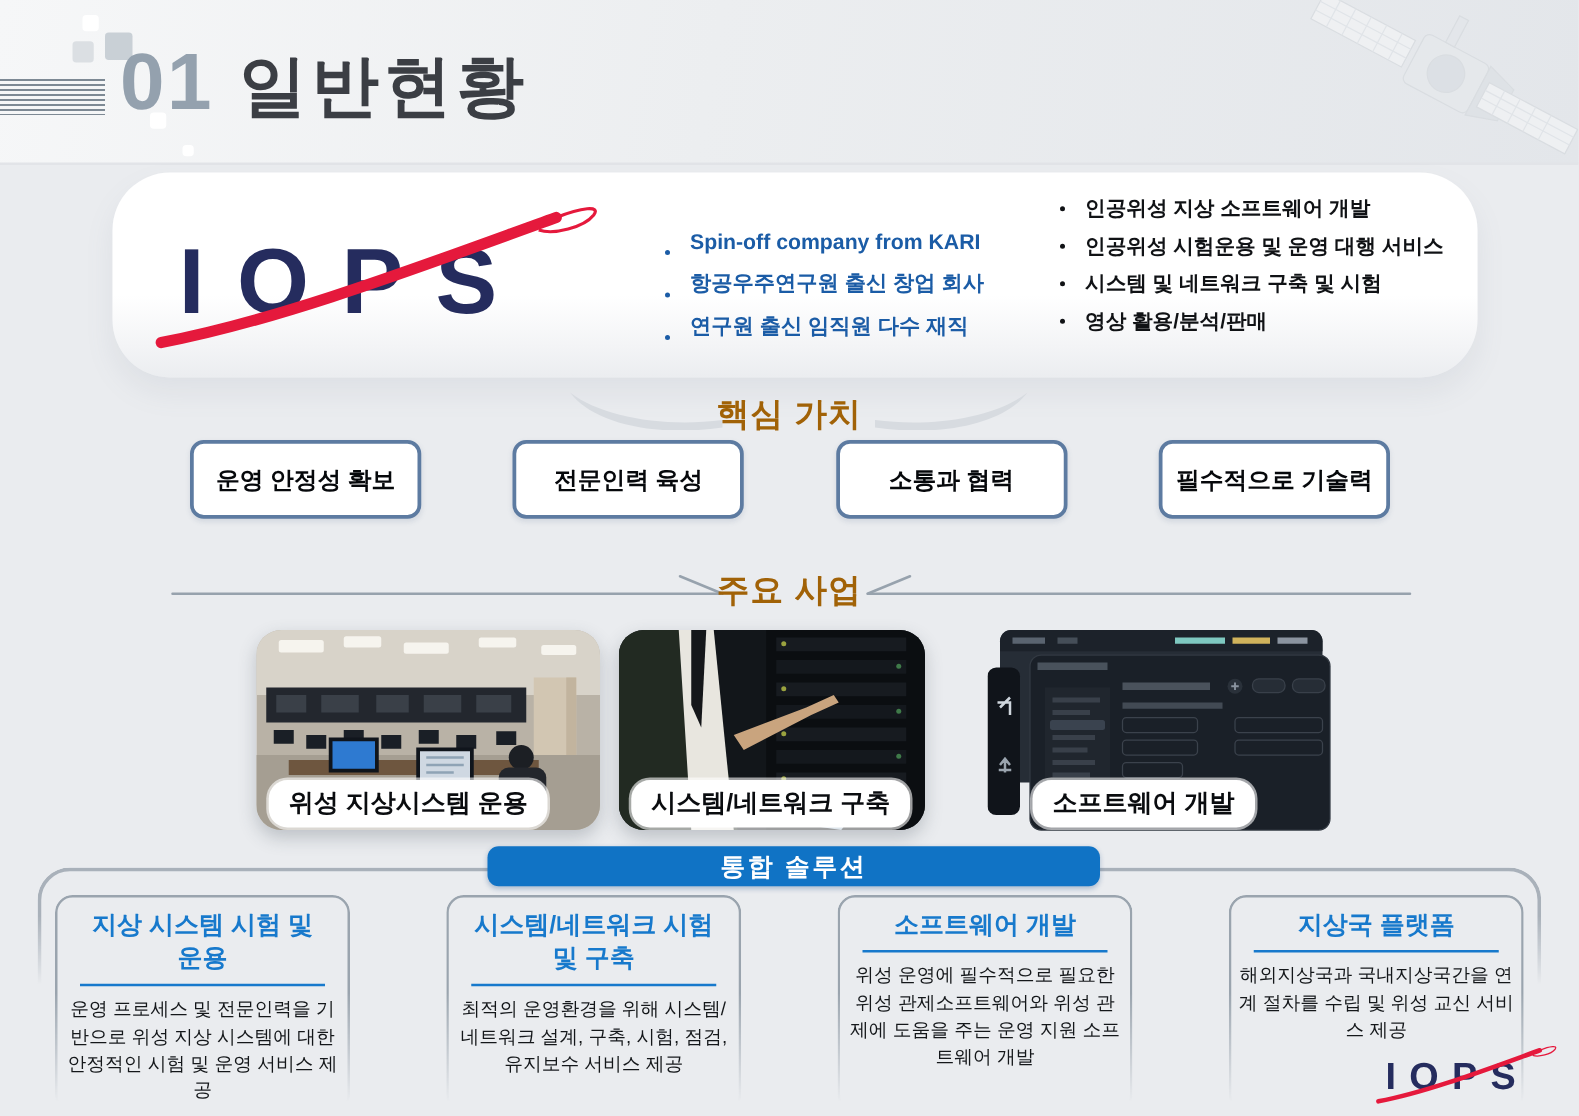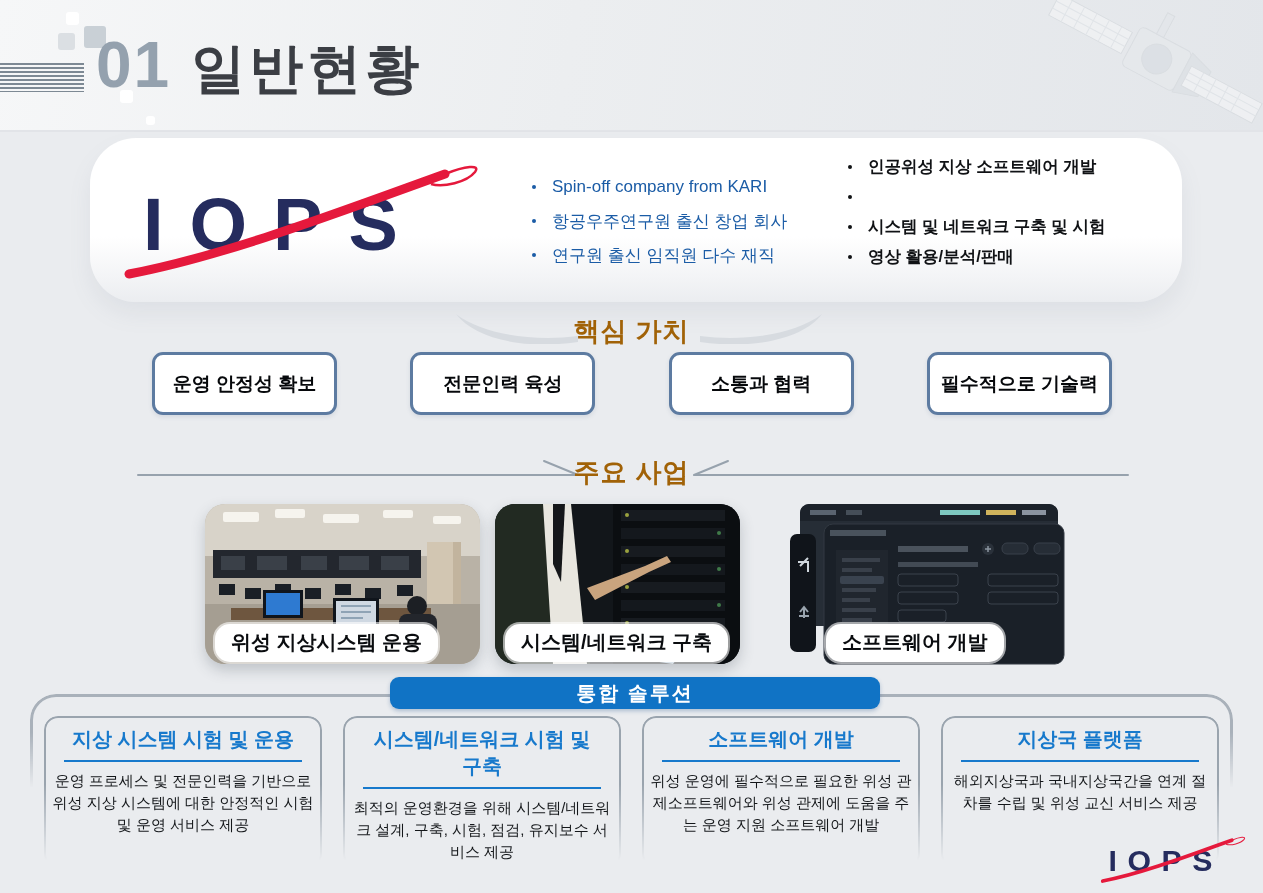--- a/index.html
+++ b/index.html
@@ -23,21 +23,21 @@
   .header-title { font-size:54px; font-weight:bold; color:#3b3e44; letter-spacing:4px; }
   .satellite { position:absolute; right:0; top:0; opacity:.75; }
 
   
   .company-box { position:absolute; left:90px; top:138px; width:1092px; height:164px;
     border-radius:46px;
     background:linear-gradient(180deg,#ffffff 0%,#ffffff 60%,#f3f4f6 85%,#ebedf0 100%);
     box-shadow:0 12px 22px rgba(120,130,145,.10); }
   .logo-main { position:absolute; left:115px; top:152px; }
   .bullets-blue { position:absolute; left:532px; top:170px; }
-  .bullets-blue .li { display:flex; align-items:center; height:34px; color:#1b5ca6; font-weight:normal; font-size:17px; }
+  .bullets-blue .li { display:flex; align-items:flex-end; height:34px; color:#1b5ca6; font-weight:bold; font-size:17px; }
   .bullets-black { position:absolute; left:848px; top:152px; }
   .bullets-black .li { display:flex; align-items:center; height:30px; color:#101215; font-weight:bold; font-size:16.5px; }
   .dot { width:4px; height:4px; border-radius:50%; background:currentColor; margin-right:16px; flex:none; }
 
   
   .section-title { position:absolute; width:100%; text-align:center; font-size:26px; font-weight:bold; color:#a16207; letter-spacing:1px; }
   .cv-title { top:314px; }
   .cv-wing { position:absolute; top:312px; }
   .cv-wing.left { left:452px; }
   .cv-wing.right { left:698px; transform:scaleX(-1); }
@@ -63,21 +63,21 @@
 
   
   .outline-frame { position:absolute; left:30px; top:694px; width:1203px; height:130px;
     border:3px solid #a9b1ba; border-radius:26px;
     -webkit-mask-image:linear-gradient(180deg,#000 30%,transparent 72%);
             mask-image:linear-gradient(180deg,#000 30%,transparent 72%); }
   .banner { position:absolute; left:390px; top:677px; width:490px; height:32px; background:#1073c5;
     border-radius:9px; display:flex; align-items:center; justify-content:center;
     color:#fff; font-size:20px; font-weight:bold; letter-spacing:2px; box-shadow:0 2px 4px rgba(30,80,140,.3); }
   .card-row { position:absolute; left:44px; top:716px; width:1175px; display:flex; justify-content:space-between; }
-  .card { position:relative; width:278px; padding:10px 8px 6px; }
+  .card { position:relative; width:236px; padding:10px 8px 6px; }
   .card::before { content:""; position:absolute; inset:0; border:2px solid #9aa4ae; border-radius:14px;
     -webkit-mask-image:linear-gradient(180deg,#000 45%,transparent 95%);
             mask-image:linear-gradient(180deg,#000 45%,transparent 95%); }
   .card-title { text-align:center; font-size:20px; font-weight:bold; color:#1779cc;
     padding-bottom:7px; margin:0 12px 8px; border-bottom:2px solid #1779cc; }
   .card-body { text-align:center; font-size:15px; line-height:1.45; color:#14171a; font-weight:500; }
 
   .logo-footer { position:absolute; right:14px; bottom:6px; }
 </style>
 </head>
@@ -133,20 +133,21 @@
       </div>
   </div>
 
   <div class="bullets-black">
     <div class="li">
         <span class="dot"></span>
         <span>인공위성 지상 소프트웨어 개발</span>
       </div>
     <div class="li">
         <span class="dot"></span>
+        <span>인공위성 시험운용 및 운영 대행 서비스</span>
       </div>
     <div class="li">
         <span class="dot"></span>
         <span>시스템 및 네트워크 구축 및 시험</span>
       </div>
     <div class="li">
         <span class="dot"></span>
         <span>영상 활용/분석/판매</span>
       </div>
   </div>

